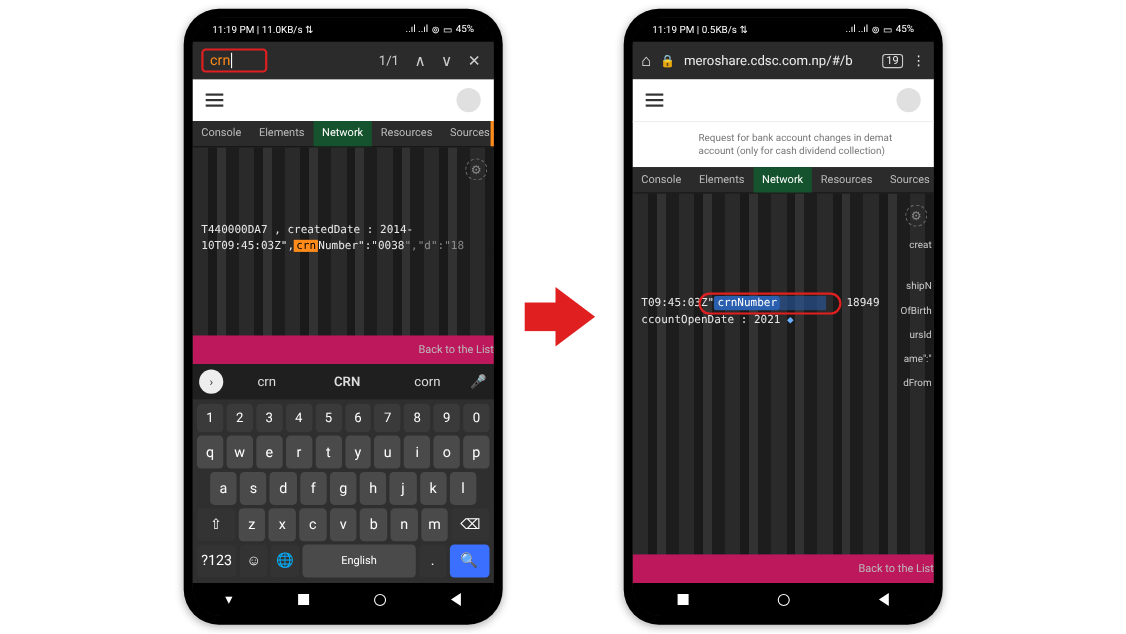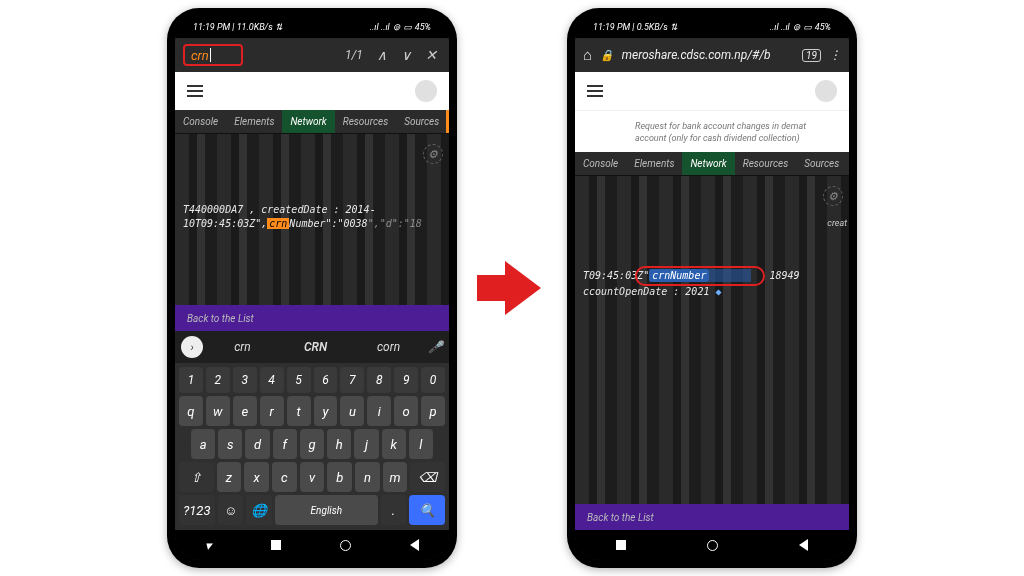--- a/index.html
+++ b/index.html
@@ -15,21 +15,20 @@
     padding: 0 40px;
   }
   .phone {
     width: 290px;
     height: 560px;
     background: #000;
     border-radius: 32px;
     padding: 8px;
     position: relative;
     box-shadow: 0 2px 8px rgba(0,0,0,0.3);
-    font-style: italic;
   }
   .phone::before {
     content: "";
     position: absolute;
     top: 12px; left: 50%;
     transform: translateX(-50%);
     width: 10px; height: 10px;
     background: #111; border-radius: 50%;
   }
   .screen {
@@ -127,22 +126,22 @@
     color:#e8e8e8; white-space:nowrap;
   }
   .hl-orange { background:#ff8c1a; color:#000; padding:0 2px; }
   .hl-blue { background:#2a5fb0; color:#fff; padding:1px 3px; border-radius:2px; }
   .red-oval {
     position:absolute; border:2px solid #e02020;
     border-radius:10px; pointer-events:none;
   }
   .back-list {
     position:absolute; bottom:0; left:0; right:0;
-    height:26px; background:#4c1d95;
-    display:flex; align-items:center; justify-content:flex-start;
+    height:26px; background:#be185d;
+    display:flex; align-items:center; justify-content:flex-end;
     color:#bbb; font-size:10px;padding-left:12px;
   }
   .side-gear {
     position:absolute; right:6px; top:10px;
     width:20px; height:20px; border:1px dashed #666;
     border-radius:50%; display:flex; align-items:center; justify-content:center;
     color:#888; font-size:11px;
   }
   .side-labels {
     position:absolute; right:2px; top:80px;
@@ -380,20 +379,27 @@
         <span>T09:45:03Z"</span><span class="hl-blue">crnNumber</span><span style="background:#2a5fb0;opacity:.55;padding:1px 18px;">&nbsp;</span>&nbsp;&nbsp;<span> 18949</span>
       </div>
       <div class="red-oval" style="top:90px; left:60px; width:130px; height:20px;"></div>
       <div class="code-line" style="top:110px;">
         <span>ccountOpenDate : 2021</span><span style="color:#6bb1ff;margin-left:6px">◆</span>
       </div>
 
       <div class="side-labels" style="top:42px">
         <span>creat</span>
       </div>
+      <div class="side-labels">
+        <span>shipN</span>
+        <span>OfBirth</span>
+        <span>ursId</span>
+        <span>ame":"</span>
+        <span>dFrom</span>
+      </div>
 
       <div class="back-list">
           <span>Back to the List</span>
         </div>
     </div>
 
     <div class="nav-bar">
       <span class="tri tri-square"></span>
       <span class="tri tri-circle"></span>
       <span class="tri tri-left"></span>

